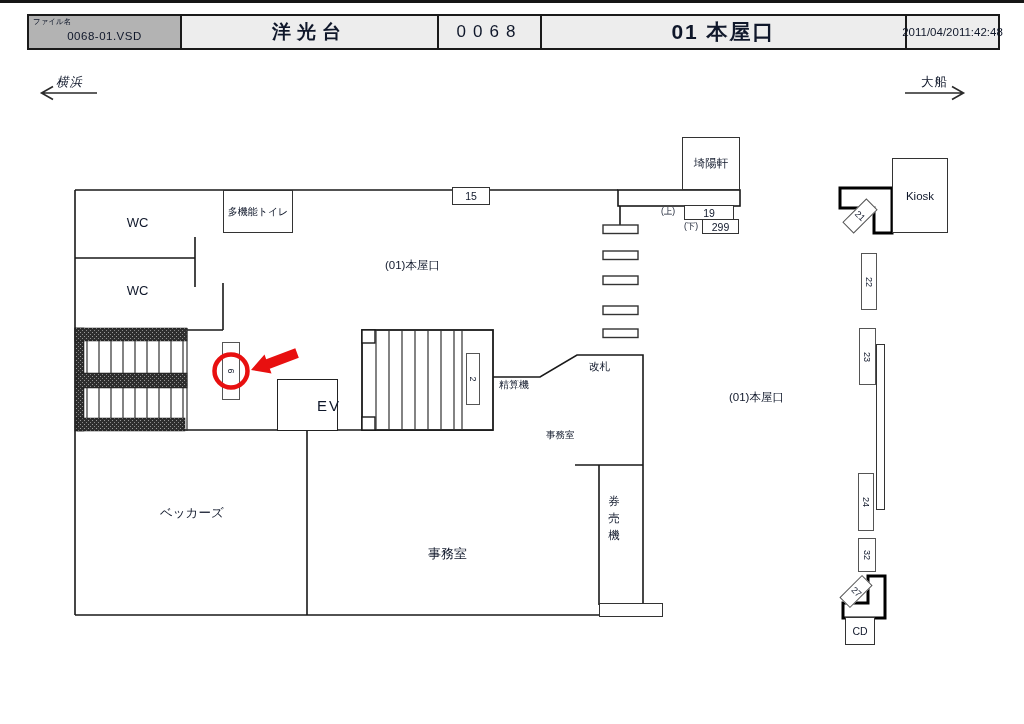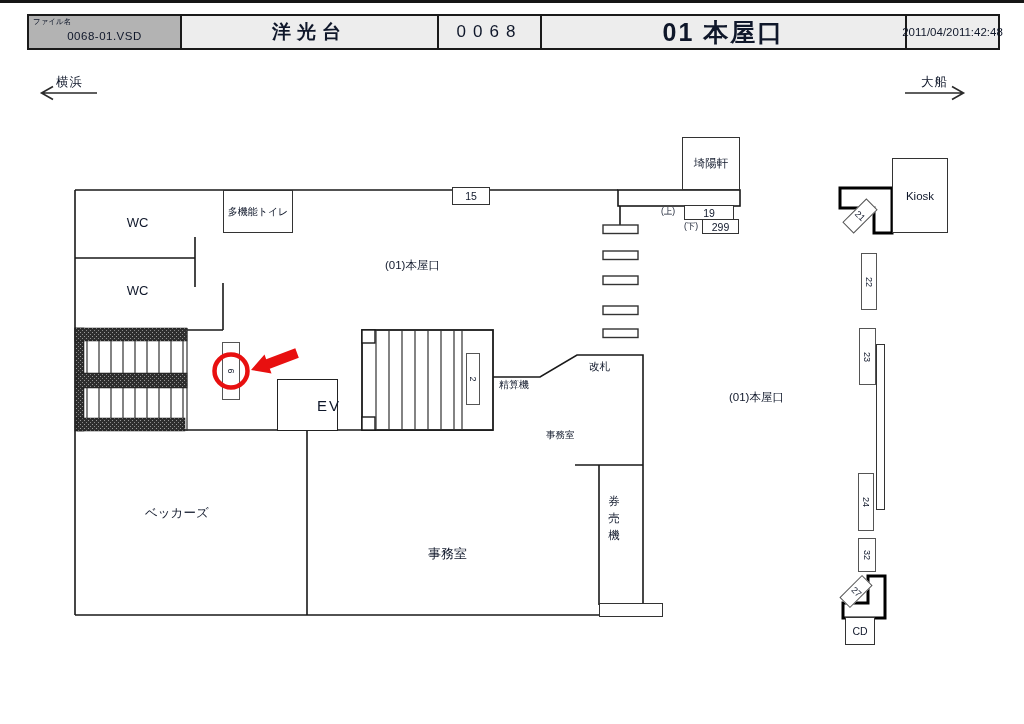--- a/index.html
+++ b/index.html
@@ -10,21 +10,21 @@
   
   #topline{left:0;top:0;width:1024px;height:3px;background:#161616;}
   #hdr{left:27px;top:14px;width:973px;height:36px;display:flex;border:2px solid #1a1a1a;box-sizing:border-box;background:#ededed;}
   .hcell{border-right:2px solid #1a1a1a;box-sizing:border-box;display:flex;align-items:center;justify-content:center;}
   .hcell:last-child{border-right:none;}
   #hc-file{width:153px;background:#b3b3b3;position:relative;}
   #hc-file .flab{position:absolute;left:4px;top:1px;font-size:7.5px;}
   #hc-file .fval{margin-top:8px;font-size:11.5px;letter-spacing:.5px;}
   #hc-station{width:257px;font-size:19px;font-weight:600;letter-spacing:6px;}
   #hc-num{width:103px;font-size:17px;letter-spacing:7px;padding-left:0;}
-  #hc-gate{width:365px;font-size:25px;font-weight:600;letter-spacing:2px;}
+  #hc-gate{width:365px;font-size:21px;font-weight:600;letter-spacing:2px;}
   #hc-date{width:91px;flex-direction:row;font-size:11.5px;line-height:15px;}
   
   .dir{font-size:12.5px;letter-spacing:1px;}
   
   .box{border:1.5px solid #333;background:#fff;box-sizing:border-box;
        display:flex;align-items:center;justify-content:center;text-align:center;}
   .lbl{white-space:nowrap;}
   
   .vsign{border:1.5px solid #555;background:#fff;box-sizing:border-box;
          display:flex;align-items:center;justify-content:center;}
@@ -102,21 +102,21 @@
     </div>
     <div id="hc-station" class="hcell">洋光台</div>
     <div id="hc-num" class="hcell">0068</div>
     <div id="hc-gate" class="hcell">01 本屋口</div>
     <div id="hc-date" class="hcell">
       <span>2011/04/20</span>
       <span>11:42:48</span>
     </div>
   </div>
 
-  <div class="abs dir" style="left:56px;top:74px;">横浜</div>
+  <div class="abs dir" style="left:56px;top:74px;font-style:italic;">横浜</div>
   <div class="abs dir" style="left:921px;top:74px;">大船</div>
 
   <div class="abs box" style="left:223px;top:190px;width:70px;height:43px;font-size:10px;">多機能トイレ</div>
   <div class="abs box" style="left:892px;top:158px;width:56px;height:75px;font-size:11.5px;">Kiosk</div>
   <div class="abs box" style="left:682px;top:137px;width:58px;height:53px;font-size:11.5px;">埼陽軒</div>
   <div class="abs box" style="left:277px;top:379px;width:61px;height:52px;font-size:15px;letter-spacing:2px;border-color:#222;padding-left:43px;">EV</div>
   <div class="abs box" style="left:845px;top:617px;width:30px;height:28px;font-size:10.5px;">CD</div>
   <div class="abs box" style="left:599px;top:603px;width:64px;height:14px;"></div>
   <div class="abs box" style="left:876px;top:344px;width:9px;height:166px;border-color:#333;"></div>
 
@@ -152,21 +152,21 @@
     </div>
 
   <div class="abs lbl" style="left:95px;top:215px;width:85px;text-align:center;font-size:13px;">WC</div>
   <div class="abs lbl" style="left:95px;top:283px;width:85px;text-align:center;font-size:13px;">WC</div>
   <div class="abs lbl" style="left:385px;top:258px;font-size:11.5px;">(01)本屋口</div>
   <div class="abs lbl" style="left:729px;top:390px;font-size:11.5px;">(01)本屋口</div>
   <div class="abs lbl" style="left:499px;top:378px;font-size:10px;">精算機</div>
   <div class="abs lbl" style="left:589px;top:360px;font-size:10.5px;">改札</div>
   <div class="abs lbl" style="left:546px;top:429px;font-size:9.5px;">事務室</div>
   <div class="abs lbl" style="left:428px;top:545px;font-size:13px;">事務室</div>
-  <div class="abs lbl" style="left:145px;top:505px;font-size:12.5px;">ベッカーズ</div>
+  <div class="abs lbl" style="left:160px;top:505px;font-size:12.5px;">ベッカーズ</div>
   <div class="abs" id="kenbaiki" style="left:606px;top:486px;height:132px;">券売機</div>
 
   <svg width="1024" height="724" viewBox="0 0 1024 724" style="pointer-events:none;">
     <circle cx="231" cy="371" r="16.5" fill="none" stroke="#e81010" stroke-width="4.5"></circle>
     <polygon fill="#e81010" points="251,370 264.5,354.6 266.2,359.3 295.3,348.3 298.8,357.7 269.8,368.7 271.5,373.4"></polygon>
   </svg>
 
 </div>
 
 </body></html>

